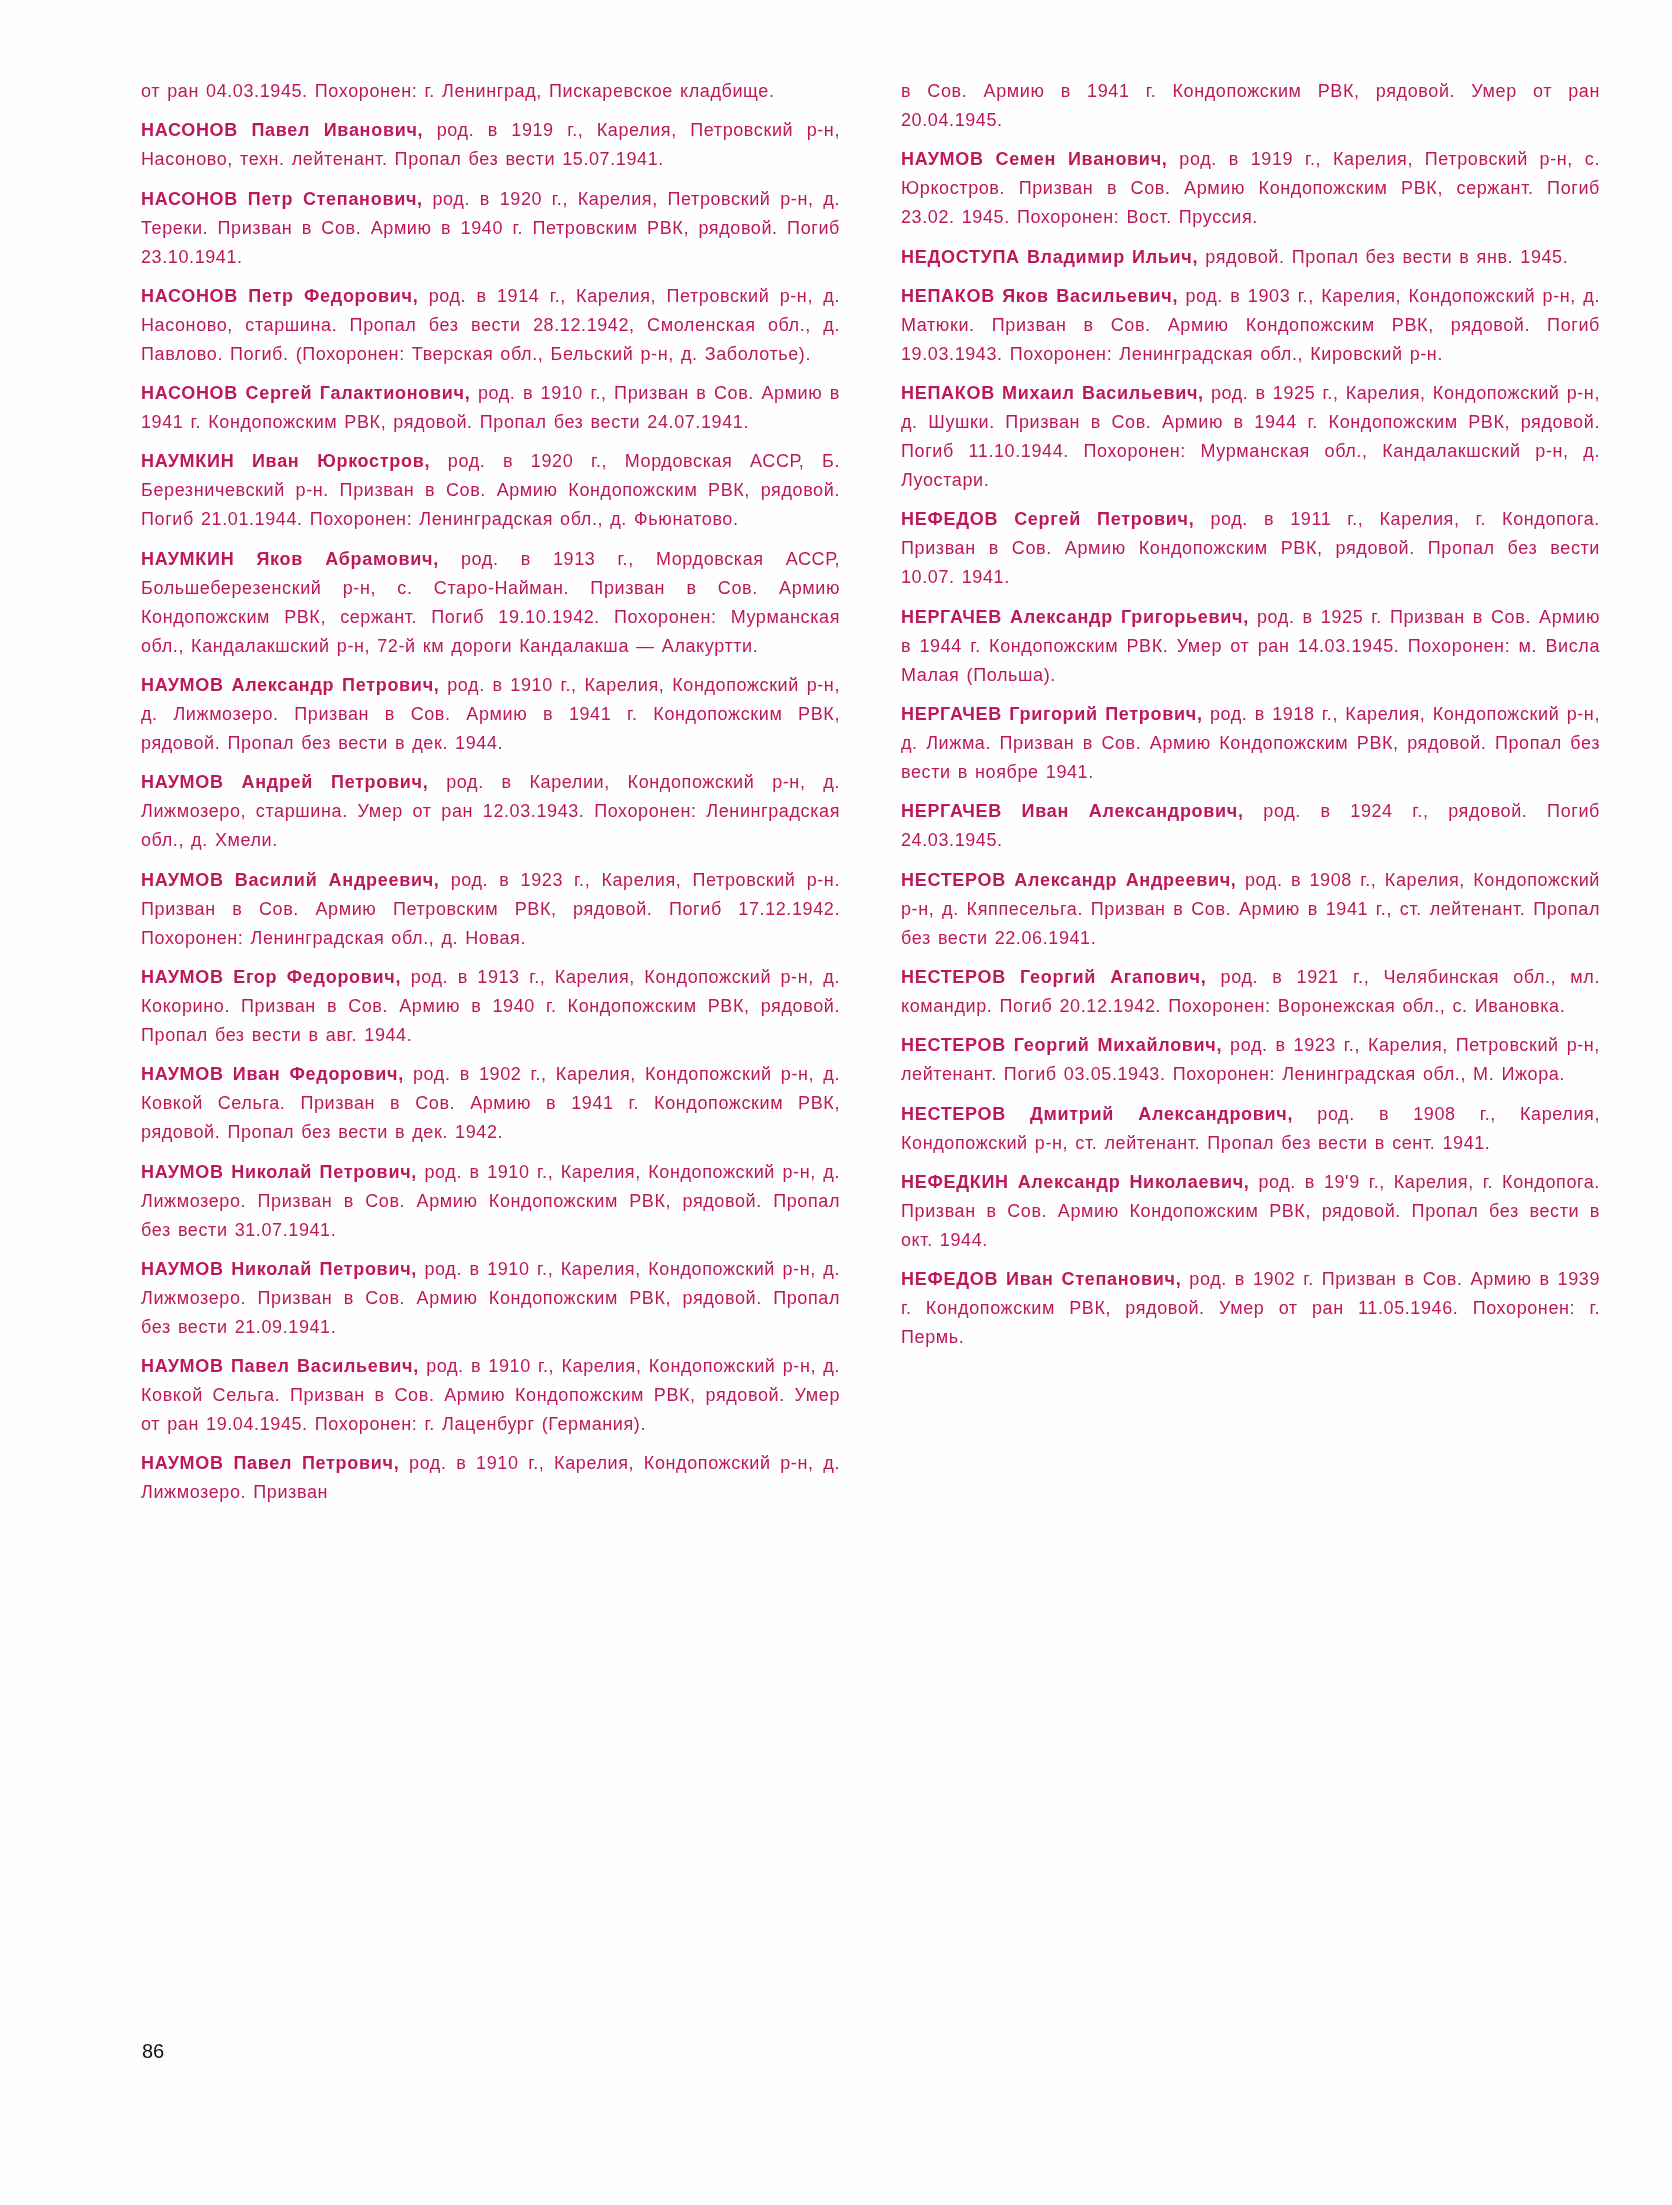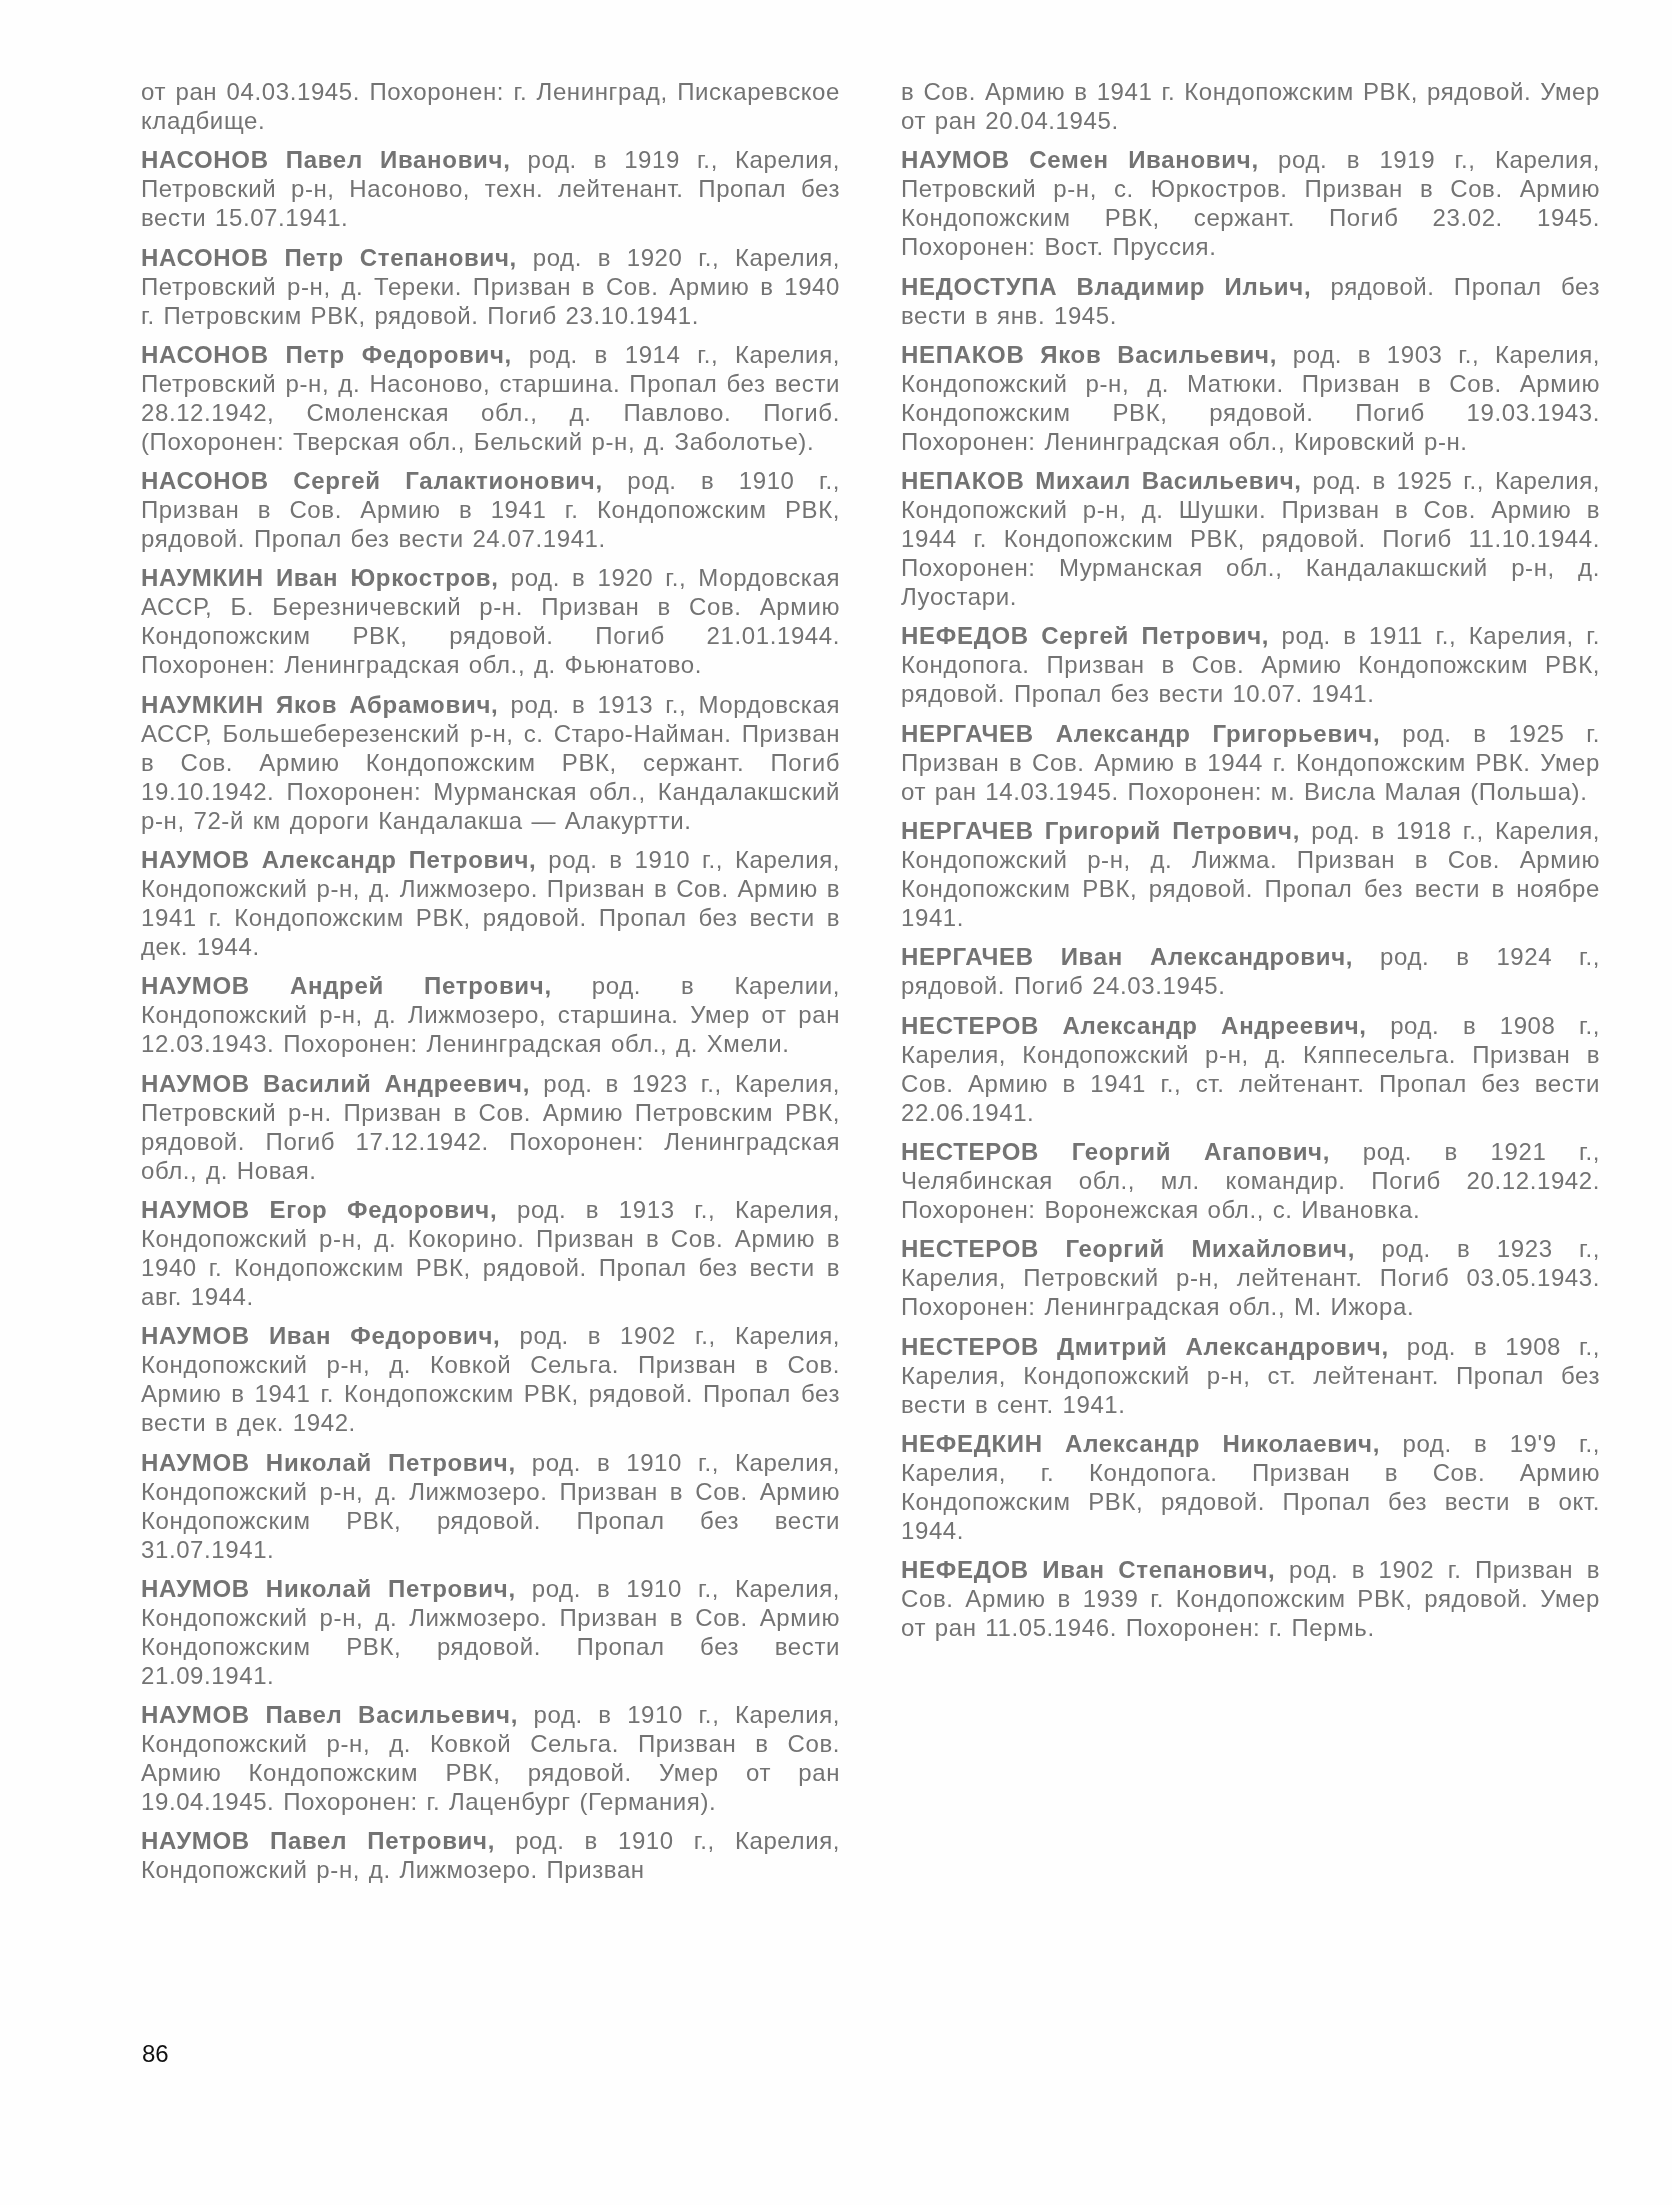--- a/index.html
+++ b/index.html
@@ -1,24 +1,24 @@
 <!DOCTYPE html>
 <html style="font-size:7.8px"><head>
 <meta charset="utf-8">
 <style>
   html, body { margin:0; padding:0; background:#ffffff; }
   body { width:1672px; height:2205px; position:relative; overflow:hidden; }
   .page { position:absolute; left:0; top:0; width:1672px; height:2205px; background:#fefefe; }
-  .col { position:absolute; top:77px; width:699px; font-family:"Liberation Sans", sans-serif; font-size:24px; line-height:29px; color:#737373; letter-spacing:0.6px; word-spacing:1.5px; }
+  .col { position:absolute; top:77px; width:699px; font-family:"Liberation Sans", sans-serif; font-size:18px; line-height:29px; color:#be185d; letter-spacing:0.6px; word-spacing:1.5px; }
   .col.left { left:141px; }
   .col.right { left:901px; }
   .entry { margin:0 0 10.3px 0; text-align:justify; text-align-last:left; }
   .entry .bold { font-weight:bold; letter-spacing:0.7px; }
   .cont { margin:0 0 10.3px 0; text-align:justify; text-align-last:left; }
-  .pagenum { position:absolute; left:142px; top:2040px; font-family:"Liberation Sans", sans-serif; font-size:24px; color:#111; }
+  .pagenum { position:absolute; left:142px; top:2040px; font-family:"Liberation Sans", sans-serif; font-size:20px; color:#111; }
 </style>
 </head>
 <body>
 
 <div class="page">
   <div class="col left">
     <p class="cont">от ран 04.03.1945. Похоронен: г. Ленинград, Пискаревское кладбище.</p>
     <div id="left-entries">
         <p class="entry"><span class="bold">НАСОНОВ</span> <span class="bold">Павел Иванович,</span><span> род. в 1919 г., Карелия, Петровский р-н, Насоново, техн. лейтенант. Пропал без вести 15.07.1941.</span></p>
         <p class="entry"><span class="bold">НАСОНОВ</span> <span class="bold">Петр Степанович,</span><span> род. в 1920 г., Карелия, Петровский р-н, д. Тереки. Призван в Сов. Армию в 1940 г. Петровским РВК, рядовой. Погиб 23.10.1941.</span></p>

